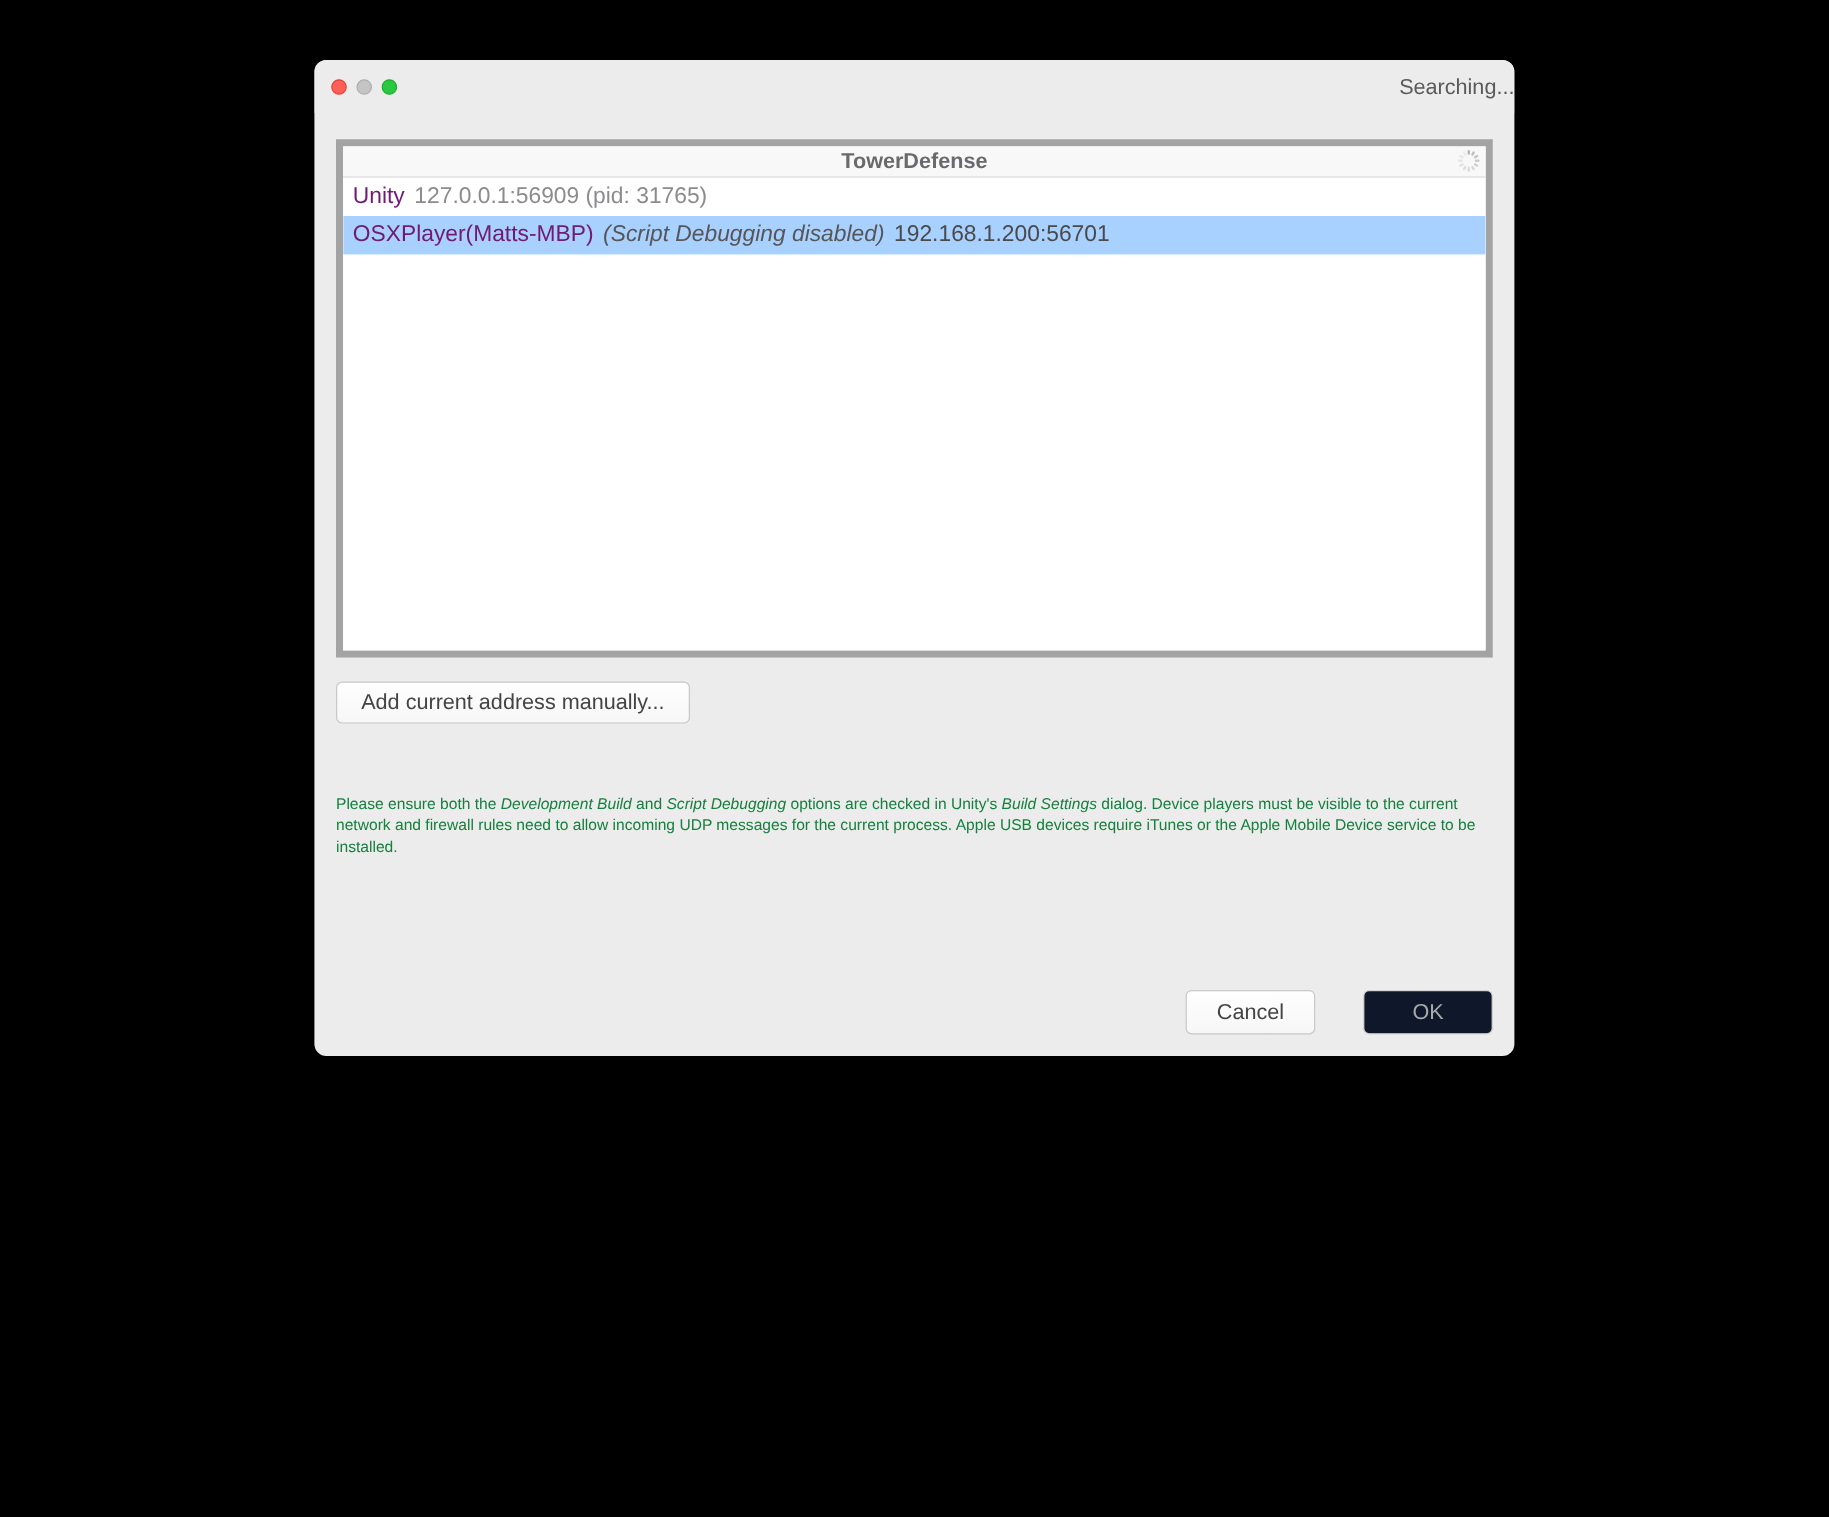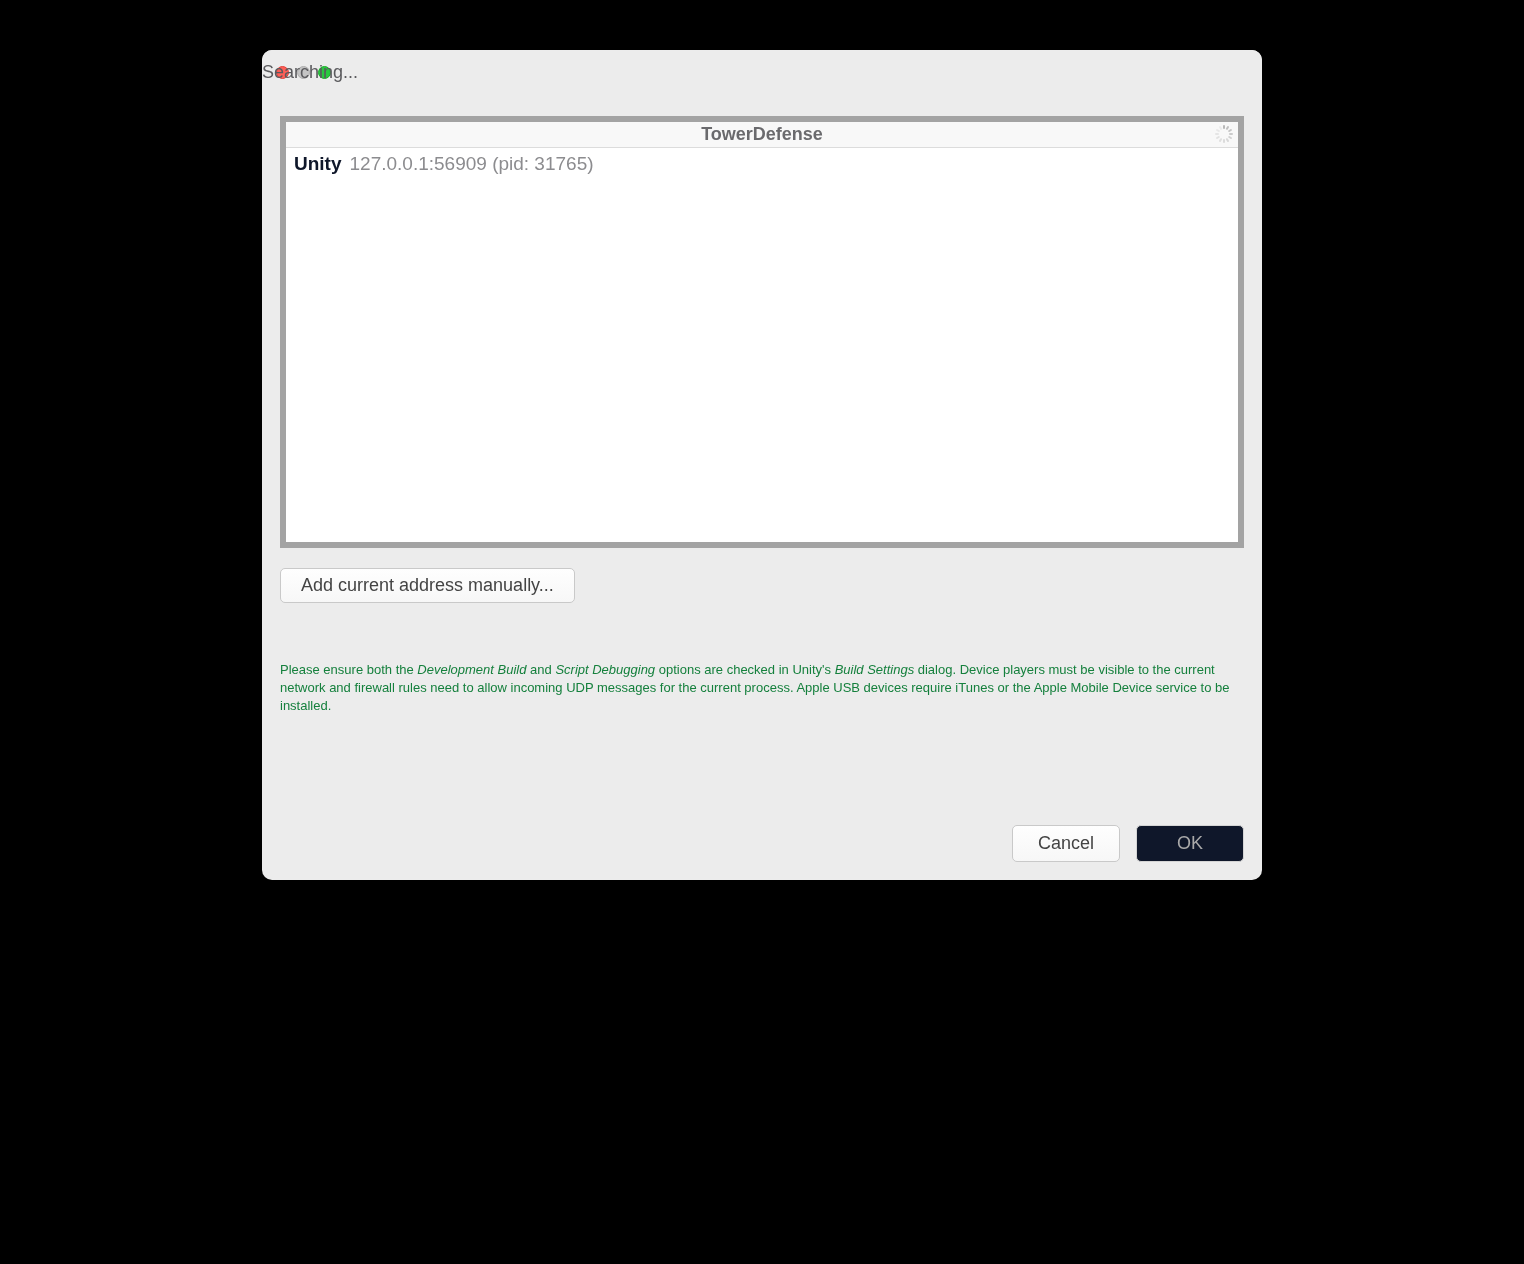--- a/index.html
+++ b/index.html
@@ -51,22 +51,22 @@
       border-radius: 50%;
     }
     
     .tl-close { background: #ff5f57; border: 0.5px solid #e14039; }
     .tl-min { background: #c4c4c4; border: 0.5px solid #aeaeae; }
     .tl-max { background: #28c940; border: 0.5px solid #1dad2b; }
     
     .window-title {
       position: absolute;
       left: 0;
-      right: 10px;
-      text-align: left;
+      right: 0;
+      text-align: right;
       font-size: 18px;
       color: #5a5a5d;
       font-weight: 400;
       pointer-events: none;
     }
     
     .content {
       flex: 1;
       padding: 12px 18px 18px 18px;
       display: flex;
@@ -118,22 +118,22 @@
       font-size: 19px;
       gap: 8px;
       white-space: nowrap;
     }
     
     .list-row.selected {
       background: #a9d1ff;
     }
     
     .row-name {
-      font-weight: 700;
-      color: #0f172a;
+      font-weight: 400;
+      color: #701a75;
     }
     
     .row-note {
       font-style: italic;
       color: #6e6e71;
     }
     
     .list-row.selected .row-note {
       color: #565659;
     }
@@ -184,20 +184,21 @@
       margin-top: auto;
       display: flex;
       justify-content: flex-end;
       gap: 16px;
       padding-top: 20px;
     }
     
     .button-row .btn {
       min-width: 108px;
       padding: 7px 20px;
+      margin-left: 24px;
     }
     
     @keyframes spin {
       from { transform: rotate(0deg); }
       to { transform: rotate(360deg); }
     }
     
     .spinner-svg {
       animation: spin 1.2s linear infinite;
       transform-origin: center;
@@ -237,20 +238,25 @@
               <rect x="9" y="1" width="2" height="4" rx="1" opacity="0.2" transform="rotate(330 10 10)"></rect>
             </g>
           </svg>
         </span>
       </div>
       <div class="list-area">
         <div class="list-row">
           <span class="row-name">Unity</span>
           <span class="row-addr">127.0.0.1:56909 (pid: 31765)</span>
         </div>
+        <div class="list-row selected">
+          <span class="row-name">OSXPlayer(Matts-MBP)</span>
+          <span class="row-note">(Script Debugging disabled)</span>
+          <span class="row-addr">192.168.1.200:56701</span>
+        </div>
       </div>
     </div>
 
     <div class="below-list">
       <button class="btn">Add current address manually...</button>
     </div>
 
     <div class="help-text">
       <span>Please ensure both the </span><span class="italic">Development Build</span><span>  and </span><span class="italic">Script Debugging</span><span>  options are checked in Unity's </span><span class="italic">Build Settings</span><span> dialog. Device players must be visible to the current network and firewall rules need to allow incoming UDP messages for the current process. Apple USB devices require iTunes or the Apple Mobile Device service to be installed.</span>
     </div>

